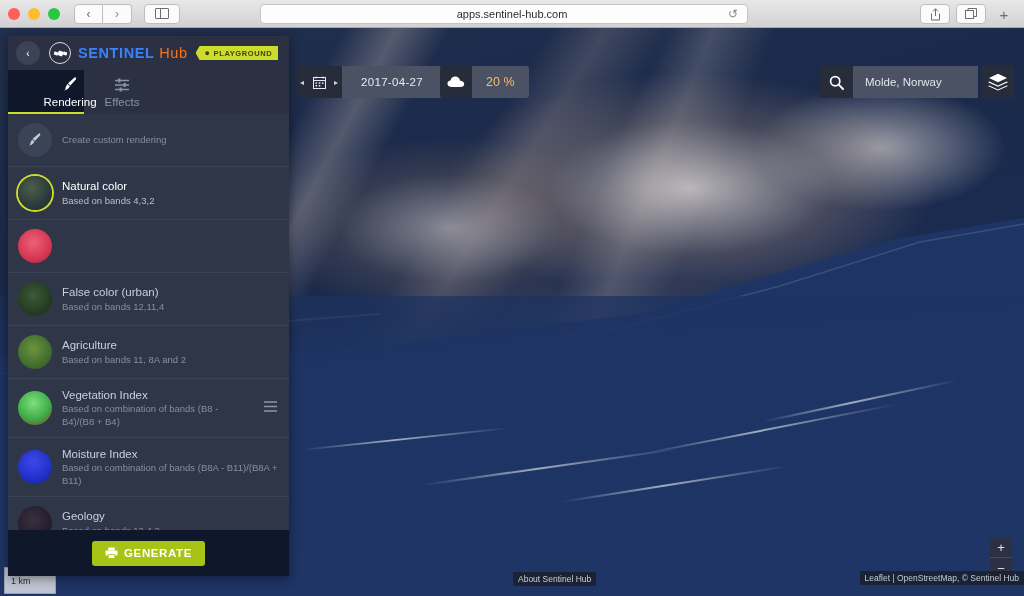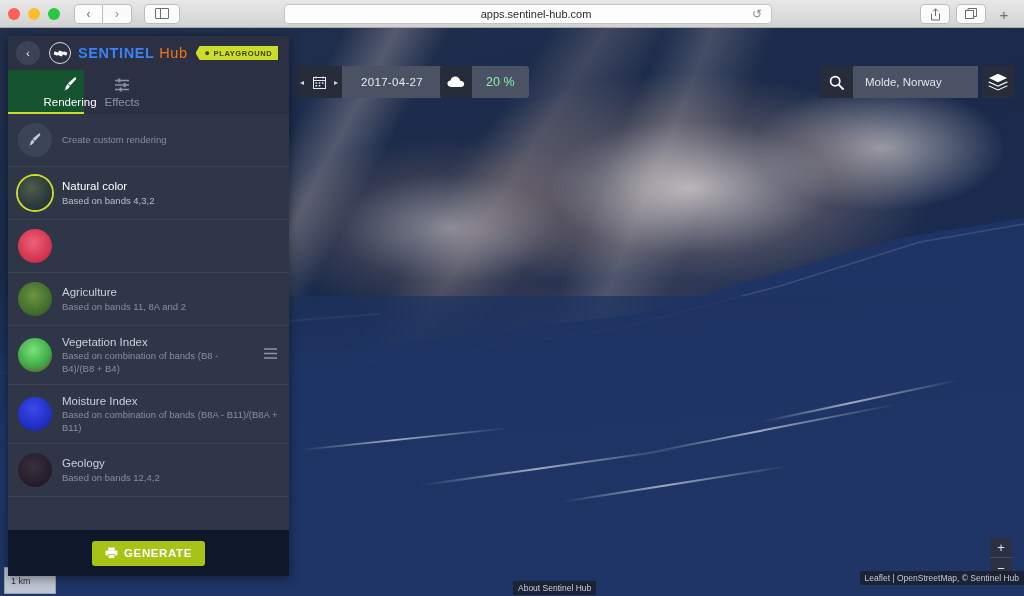--- a/index.html
+++ b/index.html
@@ -37,21 +37,21 @@
   }
   .sidebtn .sb-ico {
     width: 14px; height: 11px; border: 1px solid #6d6d6d; border-radius: 1px;
     position: relative;
   }
   .sidebtn .sb-ico::after {
     content: ""; position: absolute; left: 4px; top: 0; bottom: 0; width: 1px;
     background: #6d6d6d;
   }
   .urlbar {
-    position: absolute; left: 284px; top: 4px; width: 488px; height: 20px;
+    position: absolute; left: 260px; top: 4px; width: 488px; height: 20px;
     background: #fdfdfd; border: 1px solid #c4c4c4; border-radius: 4px;
     display: flex; align-items: center; justify-content: center;
     font-size: 11px; color: #2c2c2c; padding-left: 16px;
   }
   .reload-ico {
     position: absolute; right: 7px; top: 3px; width: 12px; height: 12px;
     color: #8a8a8a; font-size: 12px; line-height: 12px;
   }
   .right-btns { position: absolute; right: 8px; top: 4px; display: flex; gap: 6px; align-items: center; }
   .rb {
@@ -112,21 +112,21 @@
     color: #e9ebf0; font-size: 11.5px; letter-spacing: 0.3px;
   }
   .cloud-group { left: 144px; }
   .cloud-btn {
     width: 32px; height: 32px; background: #262c3a;
     display: flex; align-items: center; justify-content: center;
   }
   .cloud-val {
     height: 32px; padding: 0 14px; background: #4a5263;
     display: flex; align-items: center; justify-content: center;
-    color: #86efac; font-size: 12.5px;
+    color: #fdba74; font-size: 12.5px;
   }
   .search-group { position: absolute; right: 36px; top: 0; display: flex; align-items: center; height: 32px; }
   .search-icon-btn {
     width: 34px; height: 32px; background: #262c3a;
     display: flex; align-items: center; justify-content: center; color: #fff;
   }
   .search-field {
     height: 32px; width: 125px; background: #4a5263; padding: 0 12px;
     display: flex; align-items: center; color: #e2e5ec; font-size: 11.5px;
   }
@@ -165,21 +165,21 @@
     clip-path: polygon(4px 0, 100% 0, 100% 100%, 4px 100%, 0 50%);
   }
   .badge .bdot { color: #3b4211; margin-right: 3px; font-size: 9px; }
 
   .tabs { height: 44px; display: flex; background: #2b3142; flex: none; }
   .tab {
     width: 76px; display: flex; flex-direction: column; align-items: center;
     justify-content: center; gap: 3px; position: relative;
   }
   .tab .tlabel { font-size: 11.5px; color: #8a93a6; }
-  .tab.active { background: #14532d; padding-left: 48px; }
+  .tab.active { background: #0f172a; padding-left: 48px; }
   .tab.active .tlabel { color: #fff; }
   .tab.active::after {
     content: ""; position: absolute; left: 0; right: 0; bottom: 0;
     height: 2px; background: #cddc2b;
   }
 
   .list { flex: 1 1 auto; overflow: hidden; background: #2f3647; position: relative; }
   .row {
     display: flex; align-items: center; padding: 9px 10px; gap: 10px;
     border-bottom: 1px solid #3a4255; min-height: 45px;
@@ -217,21 +217,21 @@
     color: #dfe2e9; font-size: 13px; line-height: 1;
   }
   .zoom-btn.top { border-bottom: 1px solid #454c5e; }
   .scalebar {
     position: absolute; left: 4px; bottom: 2px; height: 27px; width: 52px;
     background: rgba(226,228,233,0.82); border: 1px solid #9aa0ad;
     display: flex; align-items: center; padding-left: 6px;
     font-size: 9px; color: #2b2f38;
   }
   .about {
-    position: absolute; left: 513px; bottom: 1px; background: rgba(26,30,40,0.8);
+    position: absolute; left: 513px; bottom: 10px; background: rgba(26,30,40,0.8);
     color: #cbd0da; font-size: 8.5px; padding: 2px 5px;
   }
   .attrib {
     position: absolute; right: 0; bottom: 11px; background: rgba(26,30,40,0.78);
     color: #c6ccd8; font-size: 8.5px; padding: 2px 5px;
   }
 </style>
 </head>
 <body>
 
@@ -404,20 +404,27 @@
         <div class="rtext">
           <div class="rtitle">Natural color</div>
           <div class="rsub">Based on bands 4,3,2</div>
         </div>
       </div>
 
       <div class="row">
         <div class="thumb" style="background:radial-gradient(circle at 45% 40%, #f0607a 0%, #d2334e 65%, #8c2236 100%);"></div>
       </div>
 
+      <div class="row">
+        <div class="thumb" style="background:radial-gradient(circle at 45% 40%, #3a5b38 0%, #22381f 70%, #17251a 100%);"></div>
+        <div class="rtext">
+          <div class="rtitle">False color (urban)</div>
+          <div class="rsub">Based on bands 12,11,4</div>
+        </div>
+      </div>
 
       <div class="row">
         <div class="thumb" style="background:radial-gradient(circle at 45% 40%, #6d9440 0%, #3f6b2c 65%, #2a4a22 100%);"></div>
         <div class="rtext">
           <div class="rtitle">Agriculture</div>
           <div class="rsub">Based on bands 11, 8A and 2</div>
         </div>
       </div>
 
       <div class="row">

